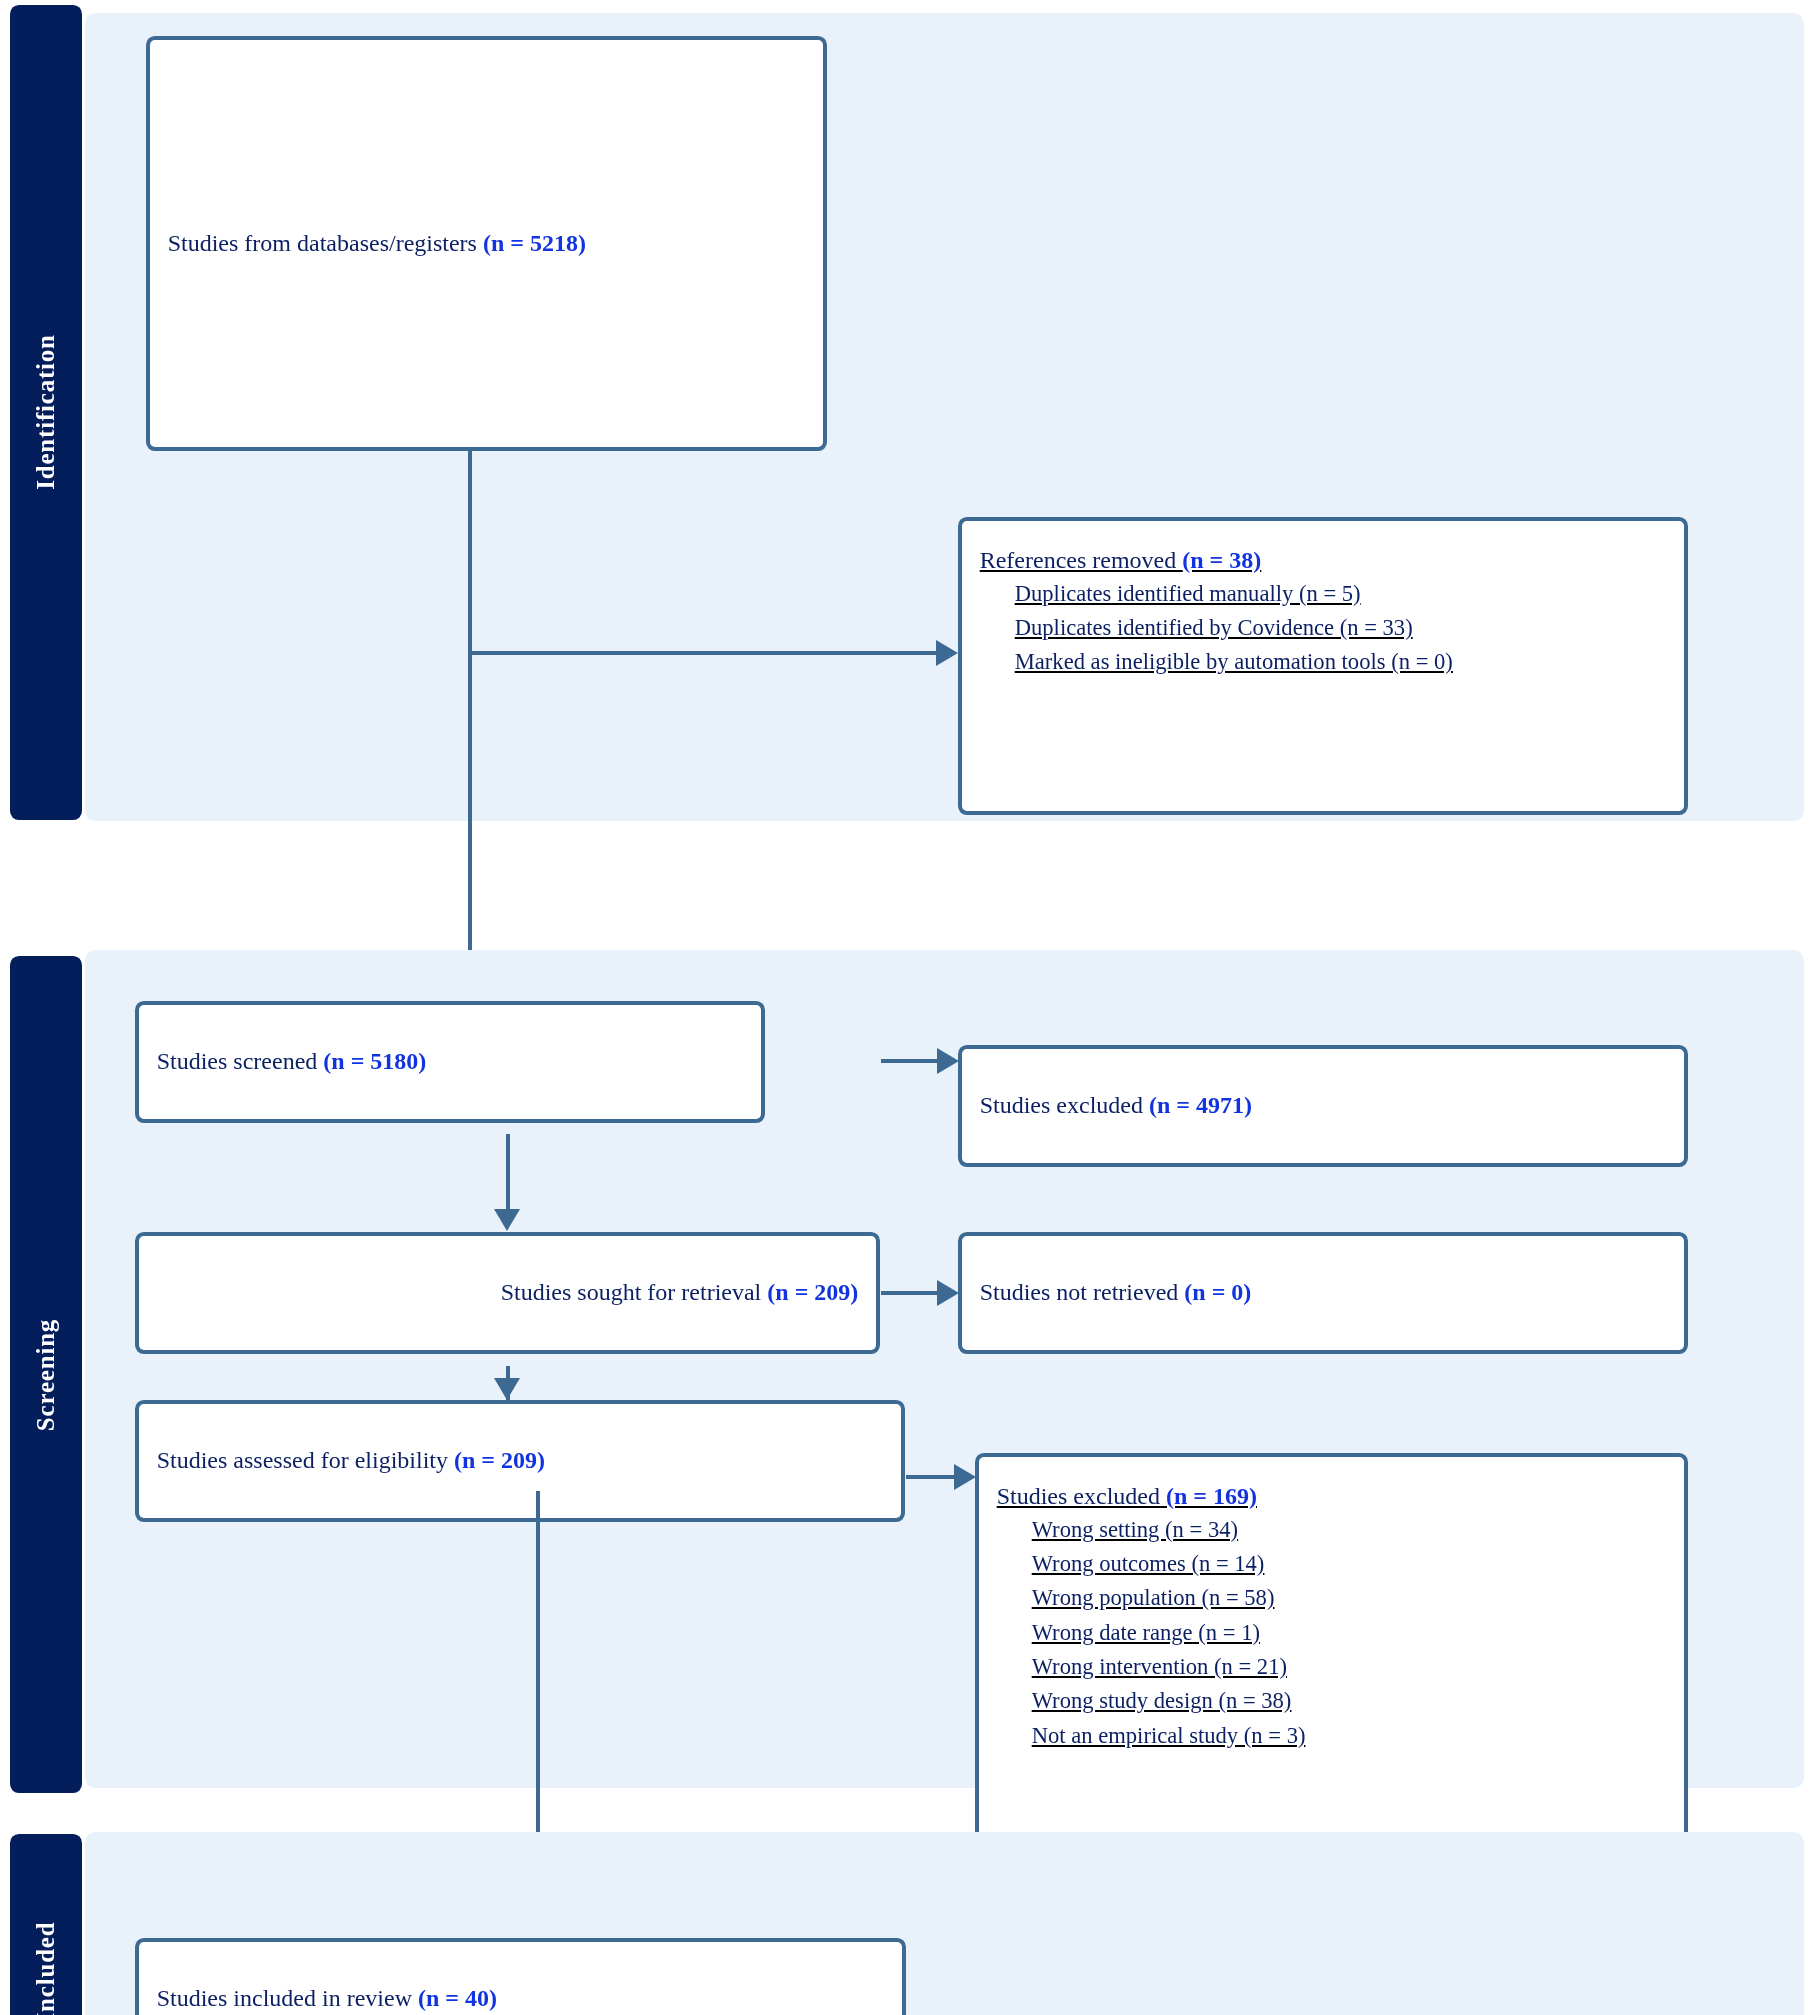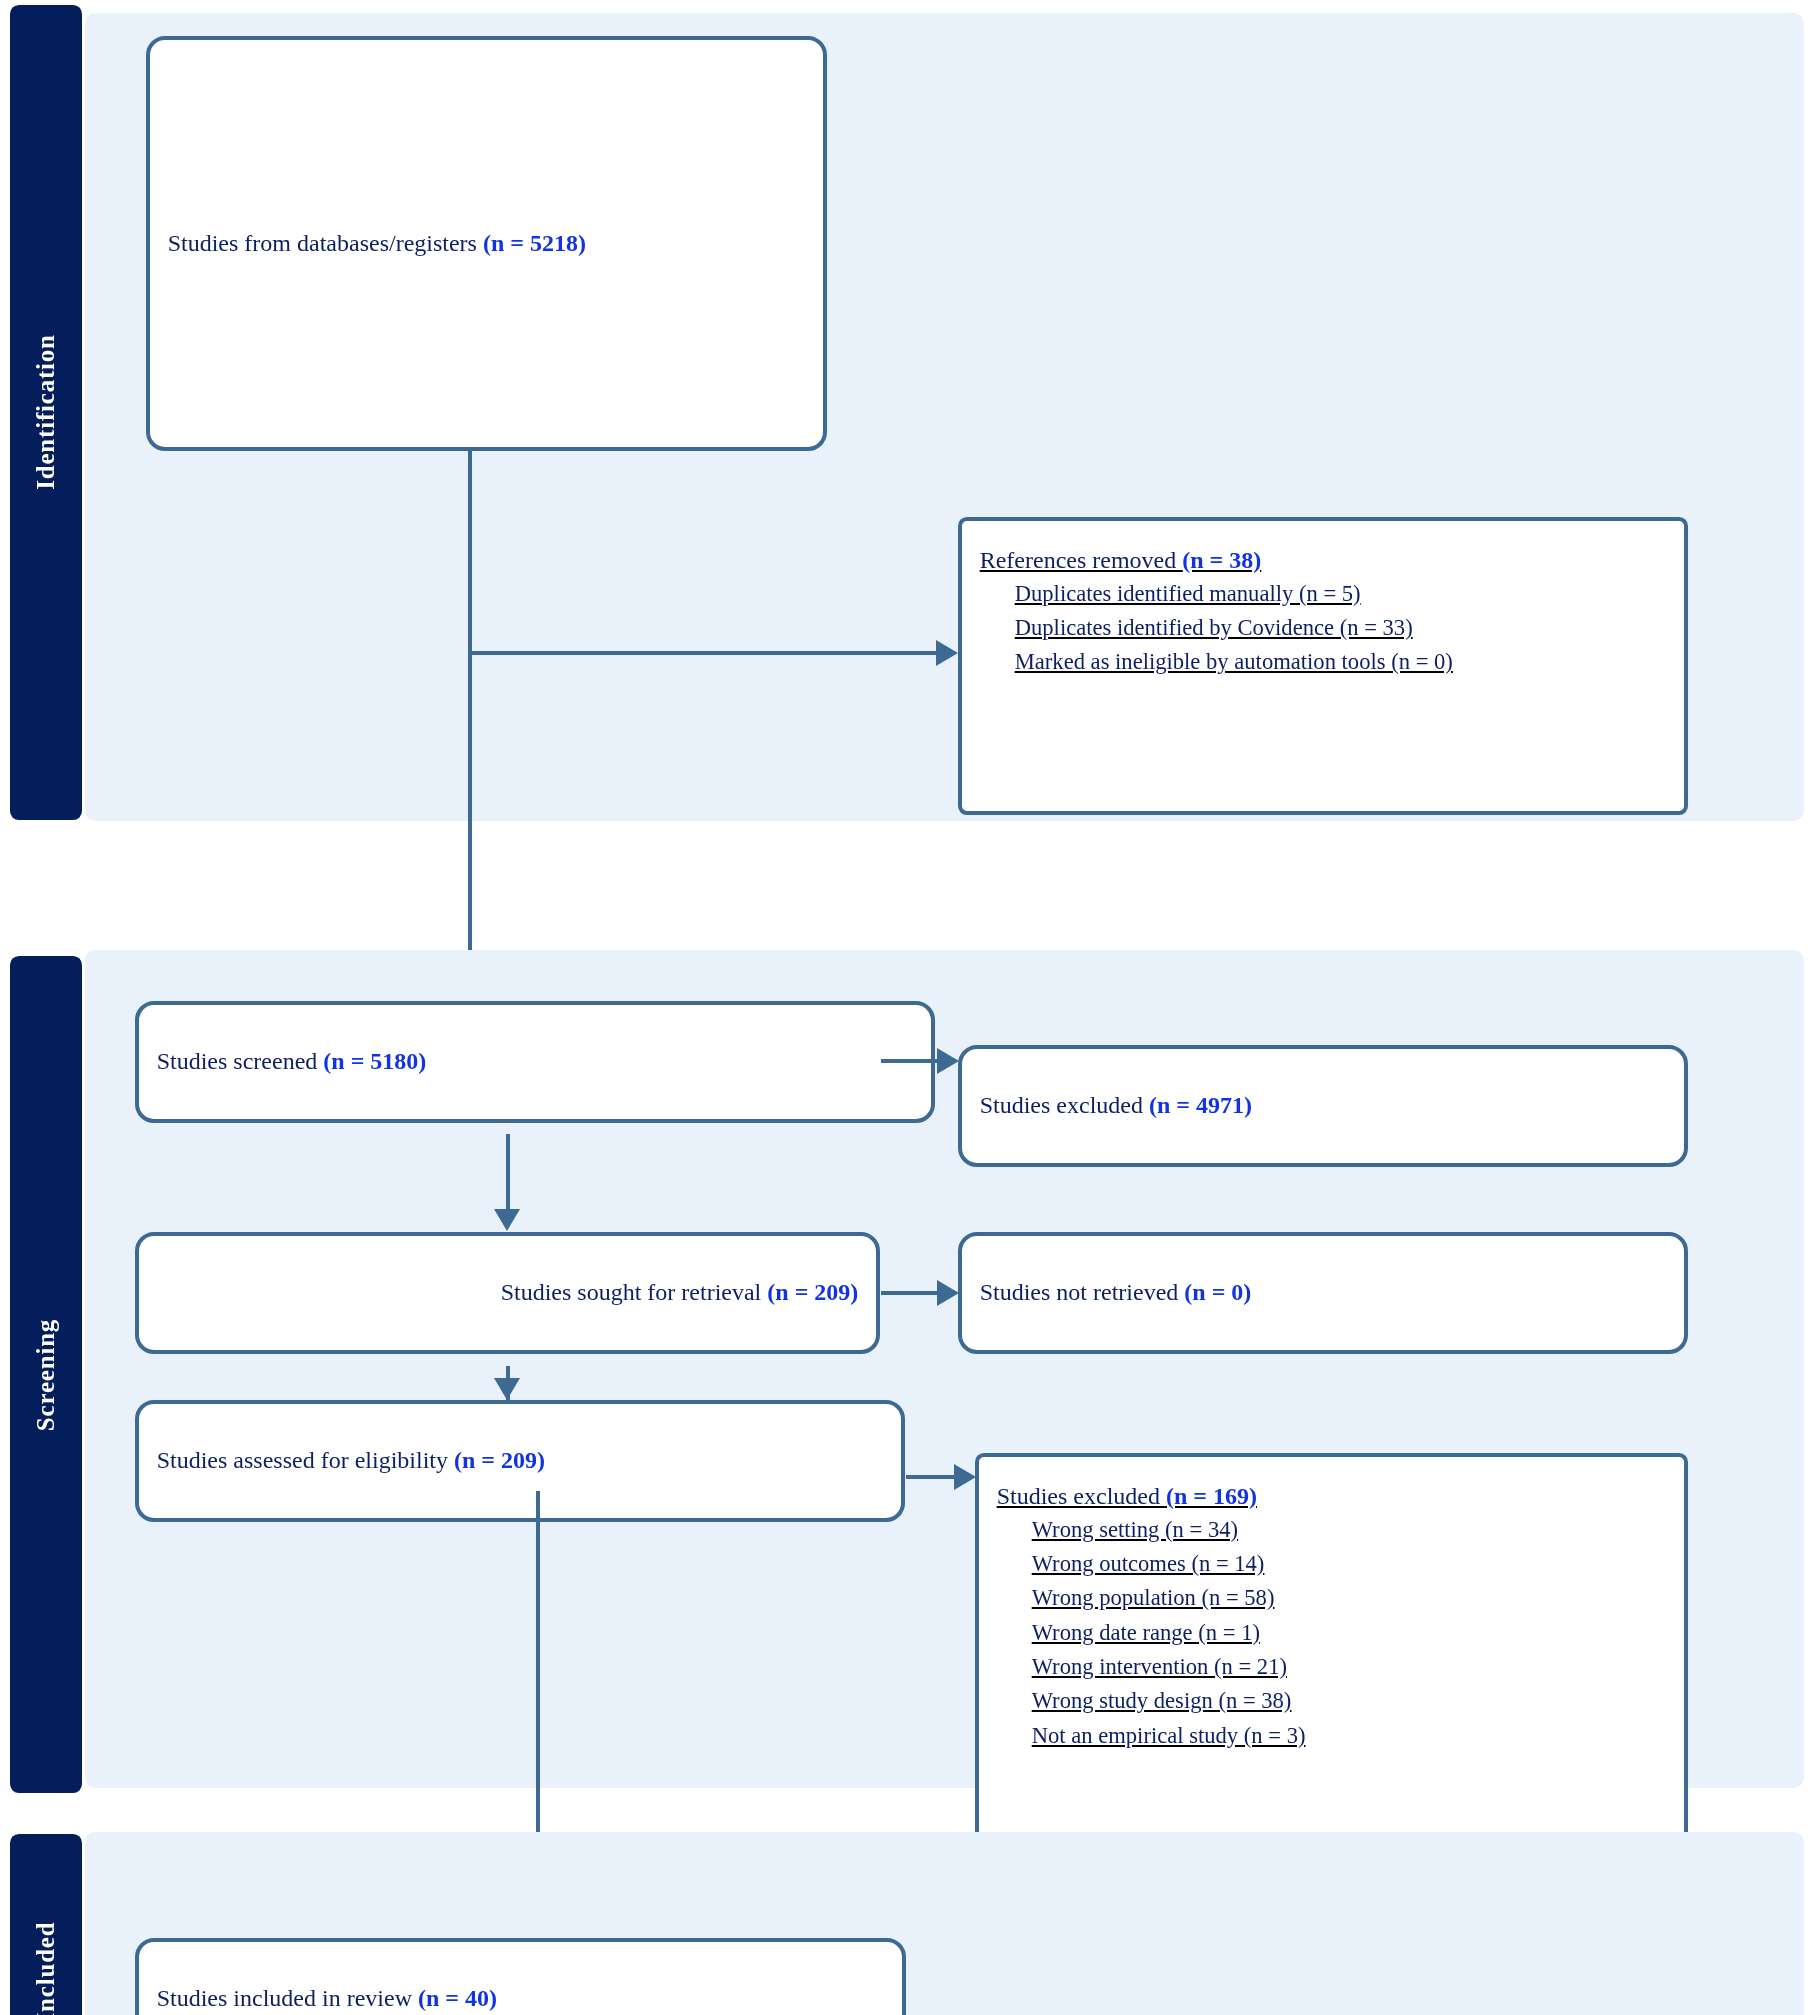--- a/index.html
+++ b/index.html
@@ -44,21 +44,21 @@
     position:absolute;
     background:#ffffff;
     border:4.8px solid #3d6a93;
     border-radius:8.9px;
     box-sizing:border-box;
     display:flex;
     flex-direction:column;
     justify-content:center;
     padding:14.5px 17.7px;
   }
-  .nodebox.center-single{justify-content:center;border-radius:19px;}
+  .nodebox.center-single{justify-content:center;}
   .nodebox.top-aligned{justify-content:flex-start;text-decoration:underline;}
 
   .boxline{
     color:#0b1f63;
     font-family:"Liberation Serif", serif;
     font-size:24px;
     line-height:1.38;
   }
   .boxline .count{
     color:#1133e0;
@@ -132,21 +132,21 @@
       <li>Marked as ineligible by automation tools (n = 0)</li>
     </ul>
   </div>
 
   <div class="band" style="left:85px; top:950px; width:1719px; height:838px;"></div>
 
   <div class="stage" style="left:10px; top:956px; width:72px; height:837px;">
     <span class="stage-text">Screening</span>
   </div>
 
-  <div class="nodebox center-single" style="left:135px; top:1001px; width:800px; height:122px;">
+  <div class="nodebox center-single" style="left:135px; top:1001px; width:630px; height:122px;">
     <div class="boxline"><span>Studies screened </span><span class="count">(n = 5180)</span></div>
   </div>
 
   <div class="hline" style="left:881px; top:1059px; width:58px; height:4.4px;"></div>
   <div class="arrow-right" style="left:937px; top:1048px;"></div>
 
   <div class="nodebox center-single" style="left:958px; top:1001px; width:730px; height:122px;margin-top:44px;">
     <div class="boxline"><span>Studies excluded </span><span class="count">(n = 4971)</span></div>
   </div>
 

